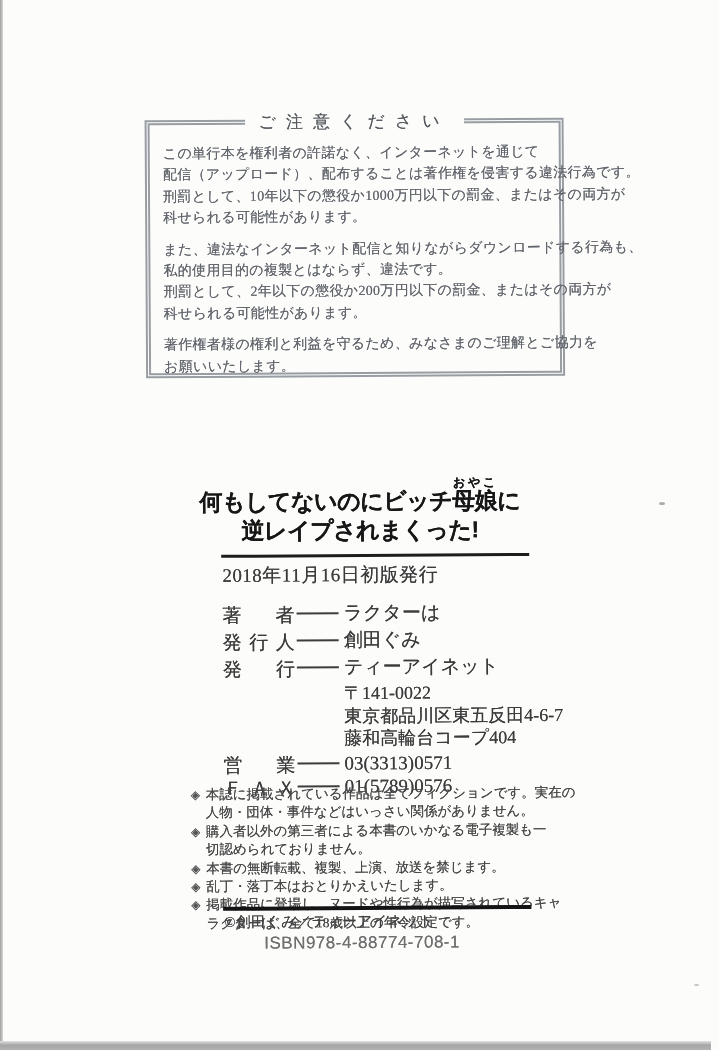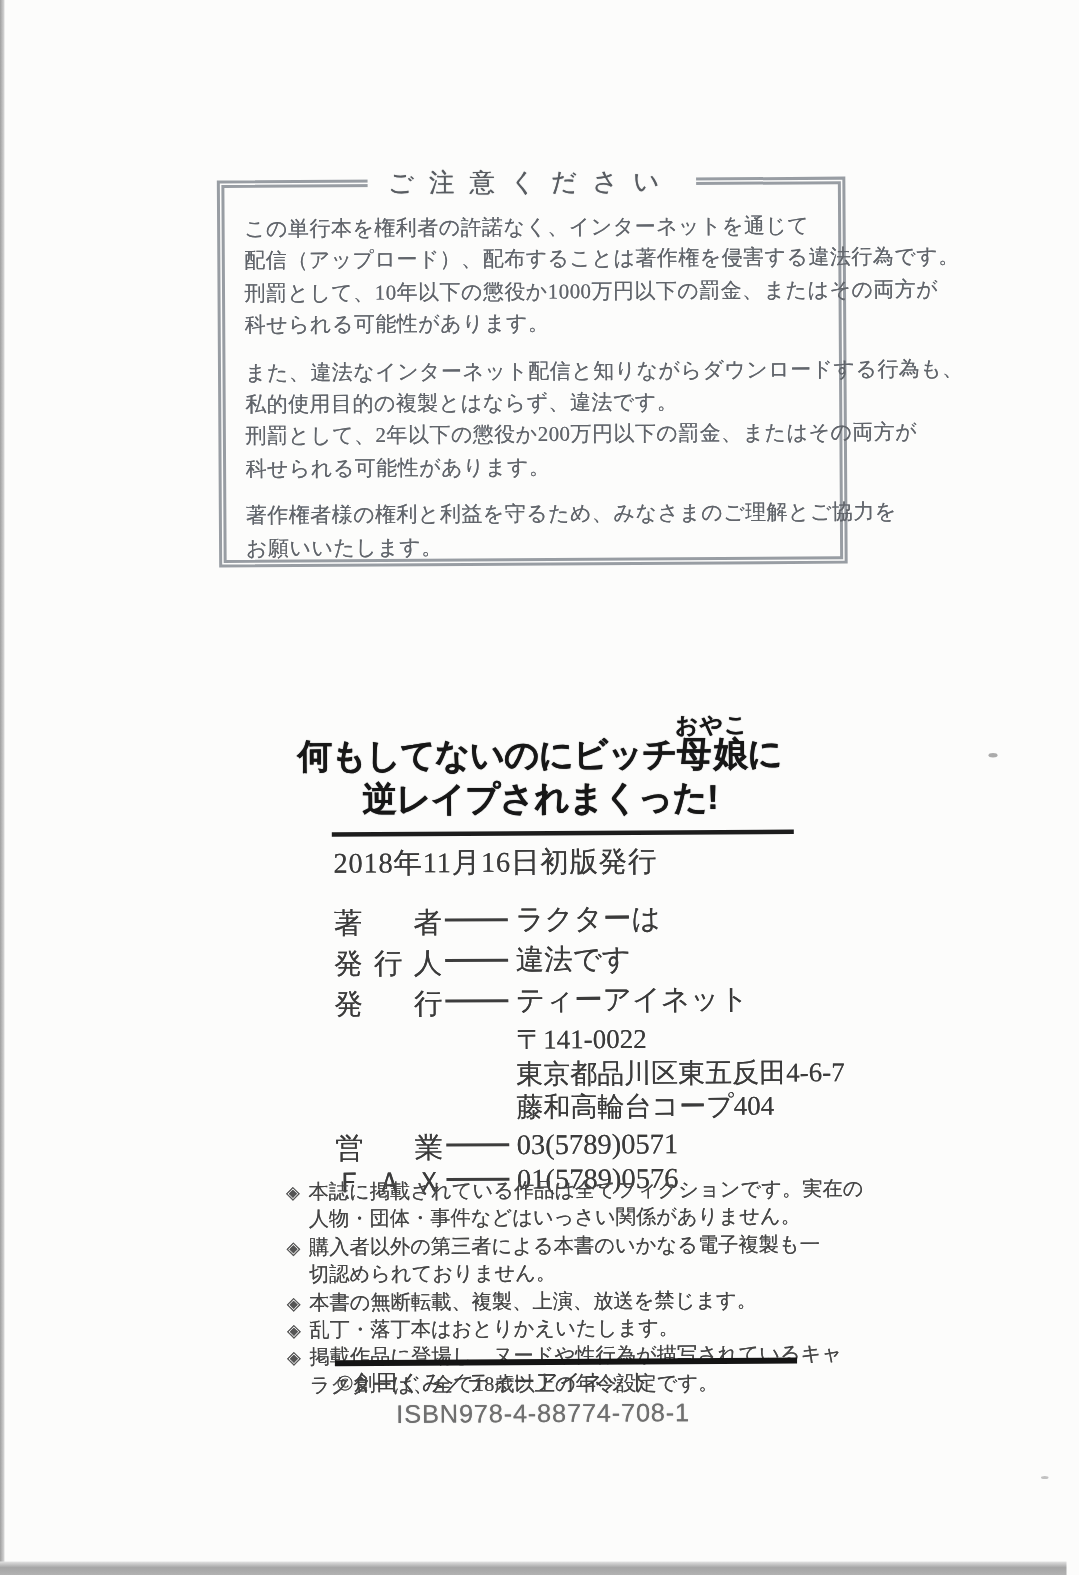--- a/index.html
+++ b/index.html
@@ -80,21 +80,21 @@
     text-align: center;
     font-family: "Liberation Sans", "DejaVu Sans", sans-serif;
     font-weight: 700;
     color: #171717;
     font-size: 23px;
     letter-spacing: -0.5px;
     line-height: 29px;
     text-shadow: 0 0 .6px #222;
   }
   .title-block ruby rt {
-    font-size: 15px; font-weight: 700; letter-spacing: 1px;
+    font-size: 12px; font-weight: 700; letter-spacing: 1px;
   }
   .rule {
     position: absolute; left: 221px;
     width: 308px; height: 3px;
     background: #1d1d1d;
   }
   .rule-top    { top: 554px; }
   .rule-bottom { top: 906px; height: 4px; background: #141414; }
 
   .edition-date {
@@ -201,31 +201,31 @@
 
     <div class="rule rule-top"></div>
 
     <div class="edition-date">2018年11月16日初版発行</div>
 
     <div class="pub-block">
       <div class="pub-row">
         <span class="pub-label">著者</span><span class="dash"></span><span>ラクターは</span>
       </div>
       <div class="pub-row">
-        <span class="pub-label">発行人</span><span class="dash"></span><span>違法です</span>
+        <span class="pub-label">発行人</span><span class="dash"></span><span>創田ぐみ</span>
       </div>
       <div class="pub-row">
         <span class="pub-label">発行</span><span class="dash"></span><span>ティーアイネット</span>
       </div>
       <div class="addr-row">〒141-0022</div>
       <div class="addr-row">東京都品川区東五反田4-6-7</div>
       <div class="addr-row">藤和高輪台コープ404</div>
       <div class="pub-gap"></div>
       <div class="contact-row">
-        <span class="pub-label">営業</span><span class="dash"></span><span>03(5789)0571</span>
+        <span class="pub-label">営業</span><span class="dash"></span><span>03(3313)0571</span>
       </div>
       <div class="contact-row">
         <span class="pub-label">ＦＡＸ</span><span class="dash"></span><span>01(5789)0576</span>
       </div>
     </div>
 
     <div class="notices">
       <div class="notice-item">
         <span class="notice-marker">◈</span>
         <div class="notice-text">

